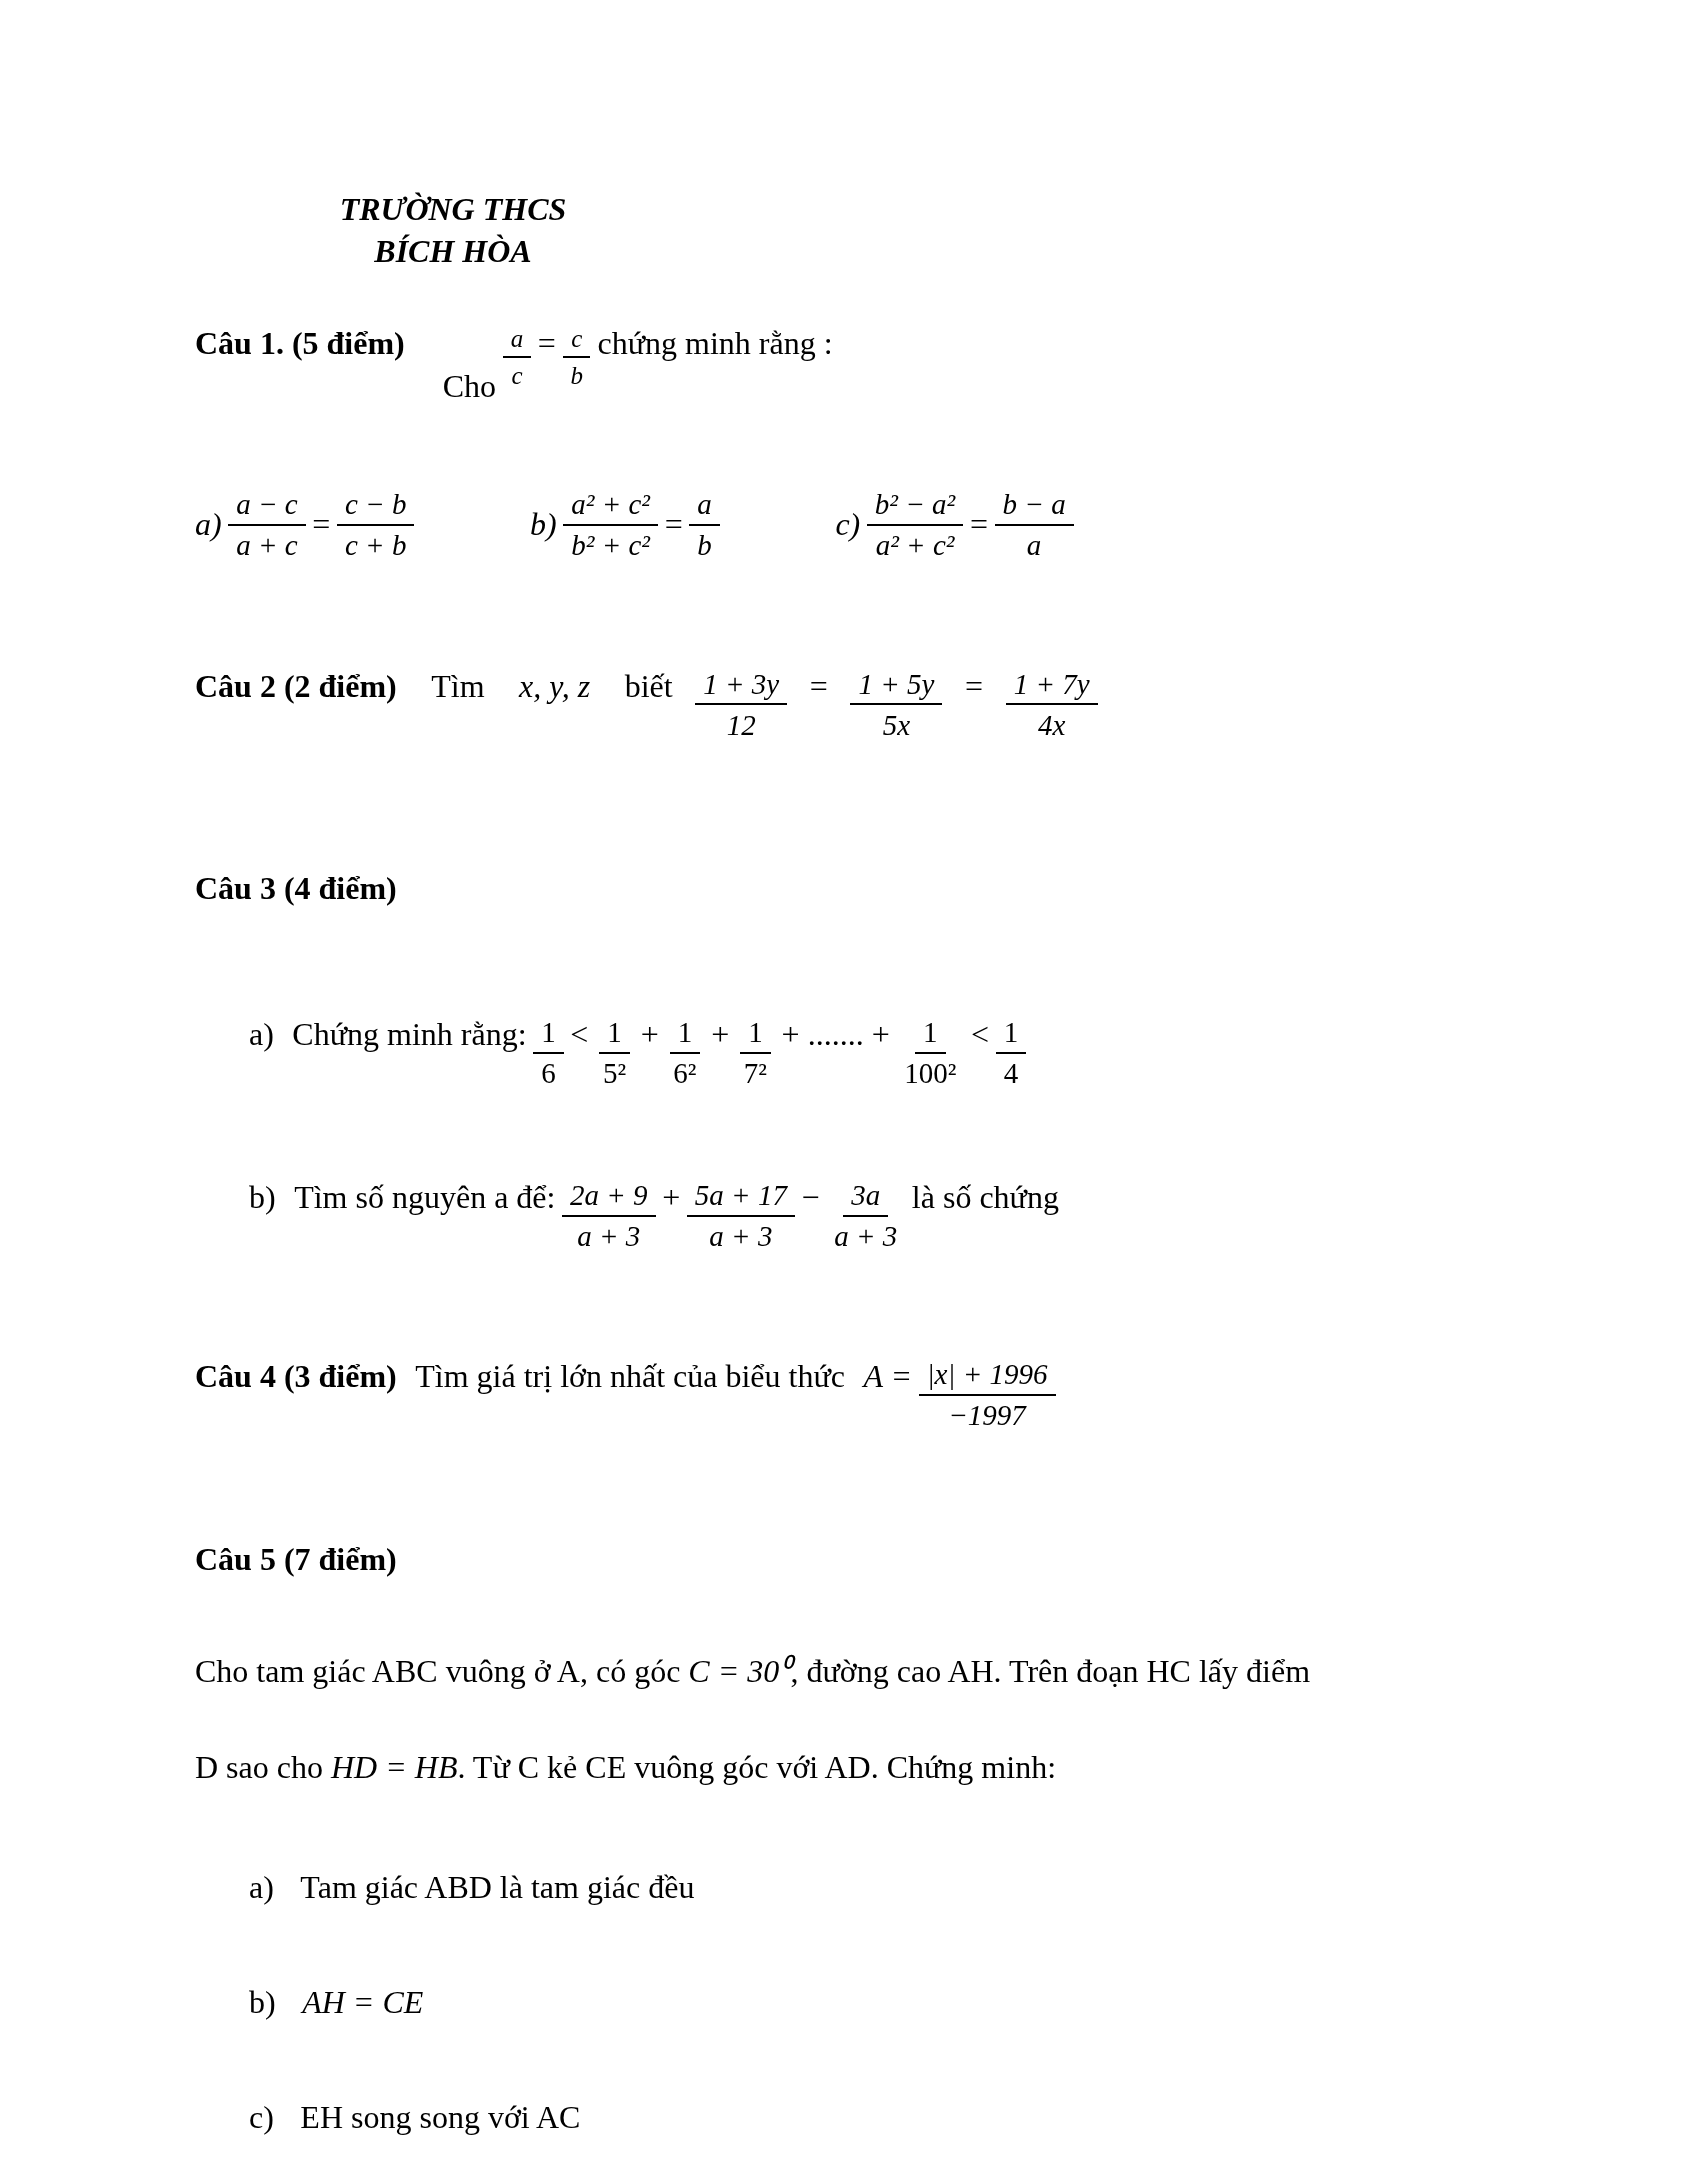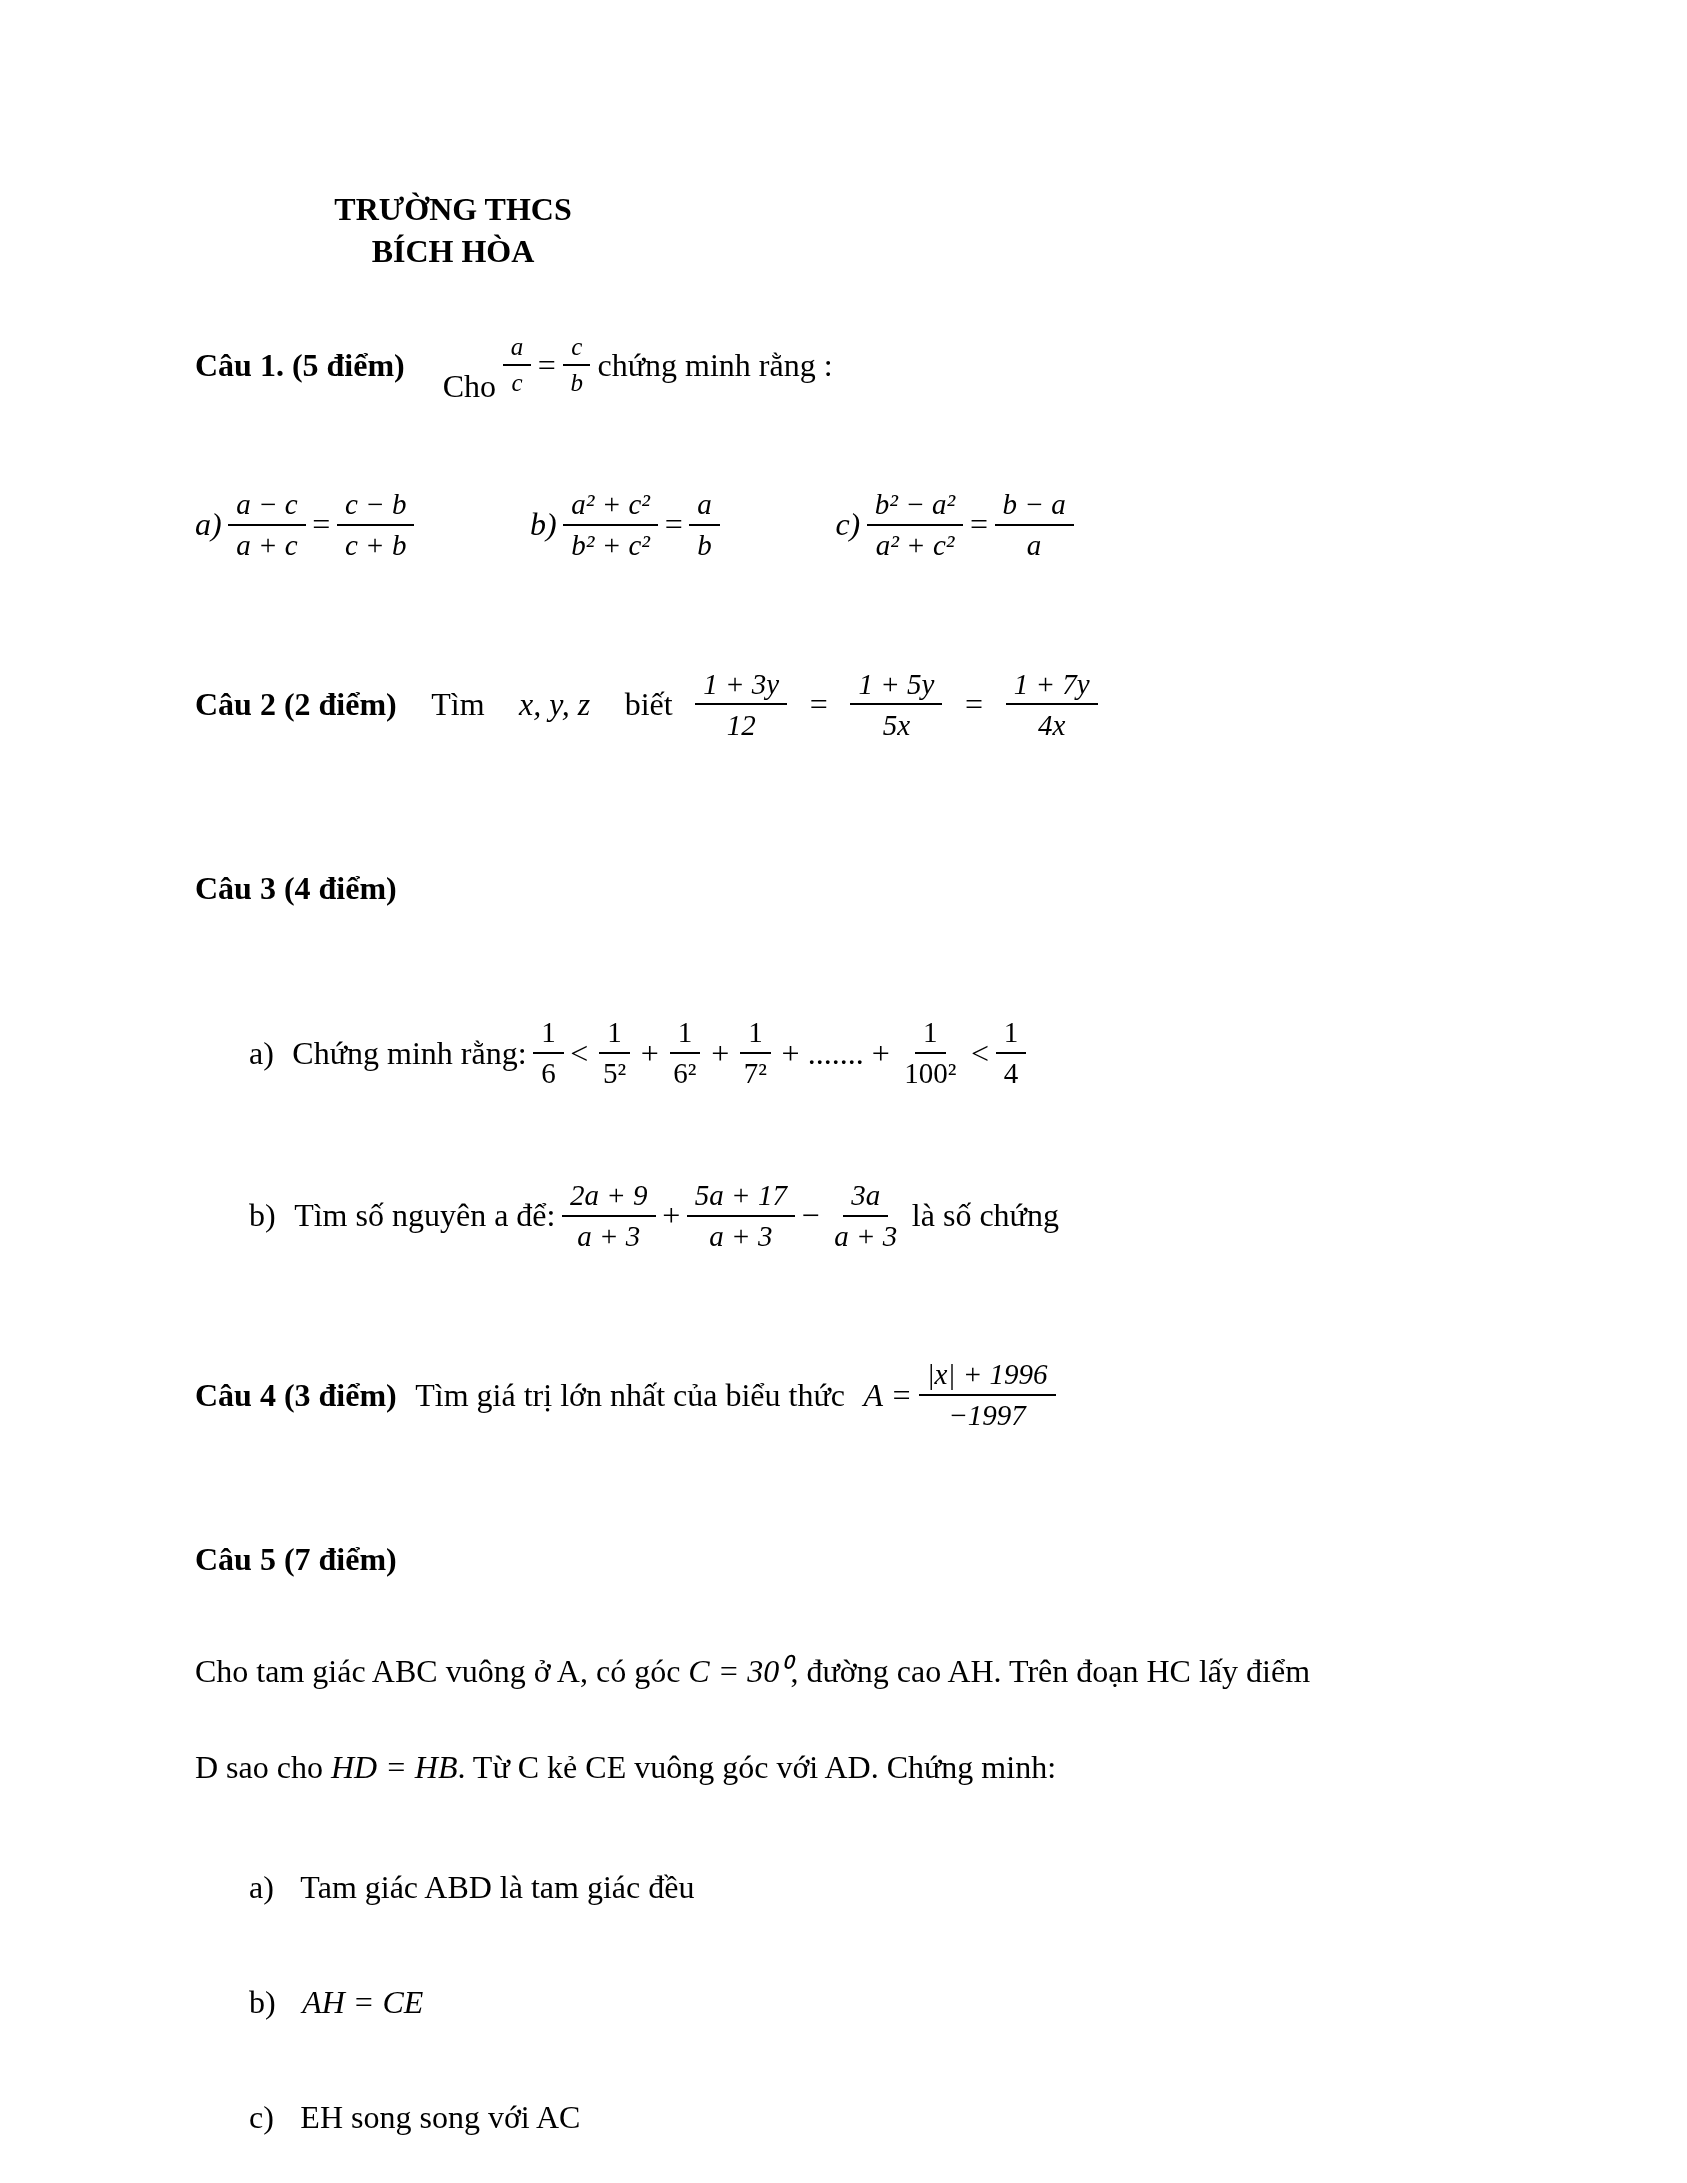--- a/index.html
+++ b/index.html
@@ -10,26 +10,26 @@
     background:#ffffff;
     font-family:"Liberation Serif", serif;
     font-size:32px;
     color:#000;
     box-sizing:border-box;
     padding:189px 198px 0 195px;
   }
   .it { font-style:italic; }
 
   
-  .header { display:flex; align-items:center; }
+  .header { display:flex; align-items:center;font-style:italic; }
   .school { margin-left:99px; width:318px; text-align:center; font-weight:bold; line-height:1.3; }
   .title-block { margin-left:139px; text-align:center; font-weight:bold; font-size:37px; line-height:1.25; }
 
   
-  .line { display:flex; align-items:center; flex-wrap:nowrap; }
+  .line { display:flex; flex-wrap:nowrap; }
   .qlabel { font-weight:bold; white-space:nowrap; }
   .gap-s { margin-left:18.5px; }
   .gap-m { margin-left:38px;margin-top:43px; }
 
   
   .frac {
     display:inline-flex;
     flex-direction:column;
     align-items:center;
     vertical-align:middle;

